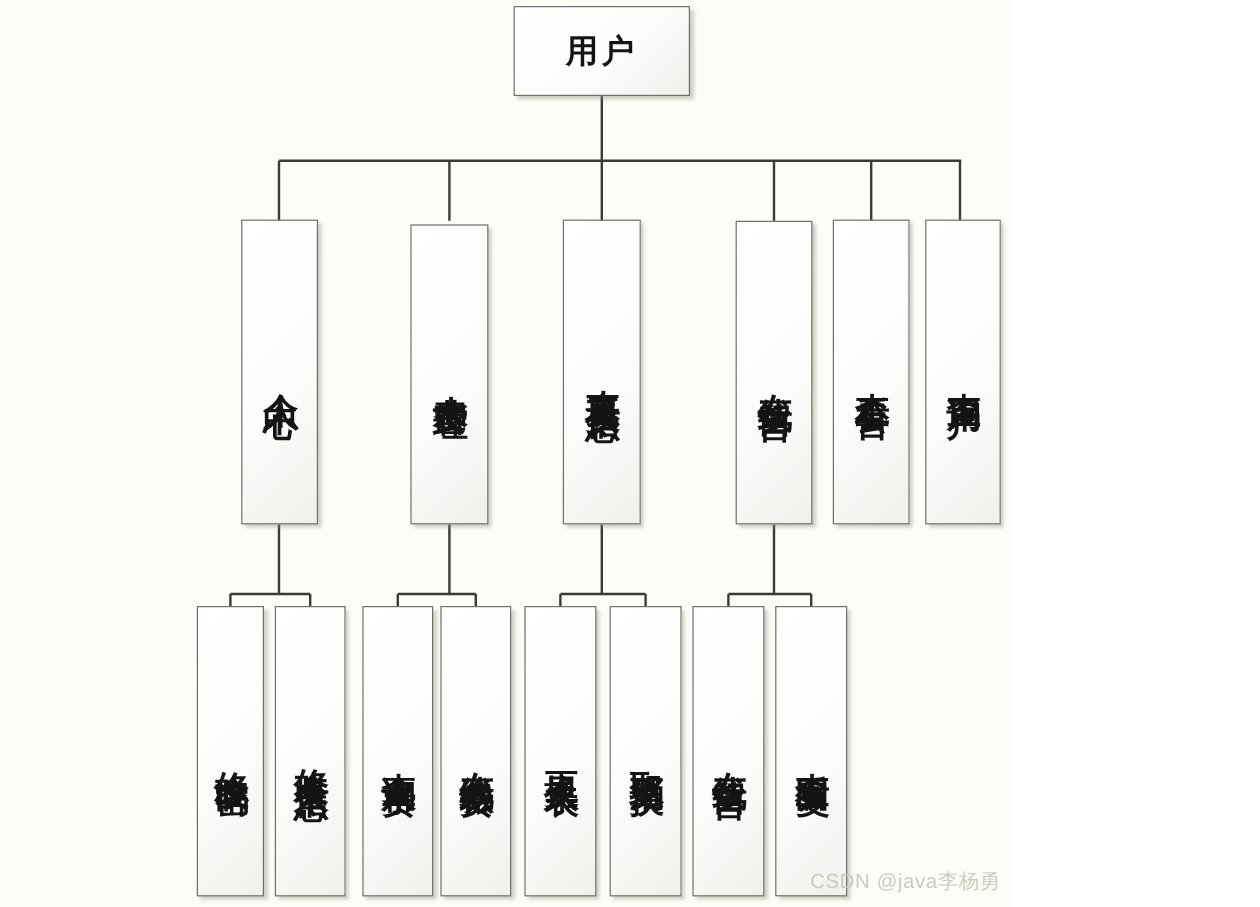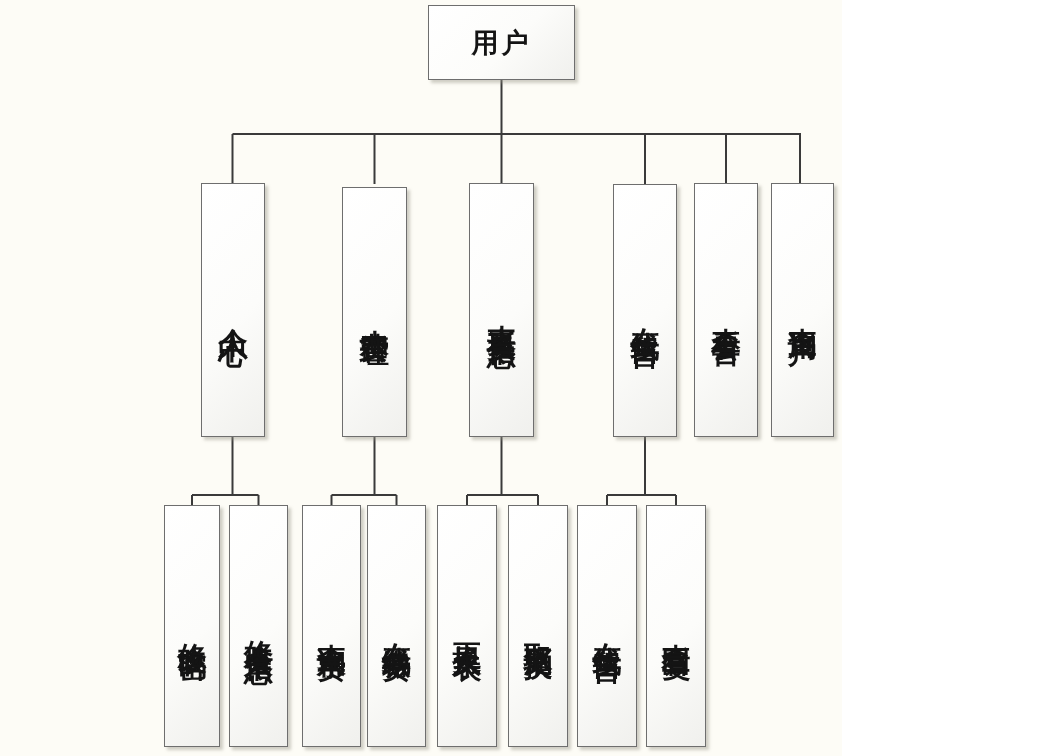--- a/index.html
+++ b/index.html
@@ -115,14 +115,15 @@
   <div class="node vert" style="left:508px; top:505px; width:60px; height:242px;">
     <span>取消更换</span>
   </div>
   <div class="node vert" style="left:577px; top:505px; width:60px; height:242px;">
     <span>在线留言</span>
   </div>
   <div class="node vert" style="left:646px; top:505px; width:60px; height:242px;">
     <span>查看回复</span>
   </div>
 
+  <div class="watermark">CSDN @java李杨勇</div>
 
 </div>
 
 </body></html>

